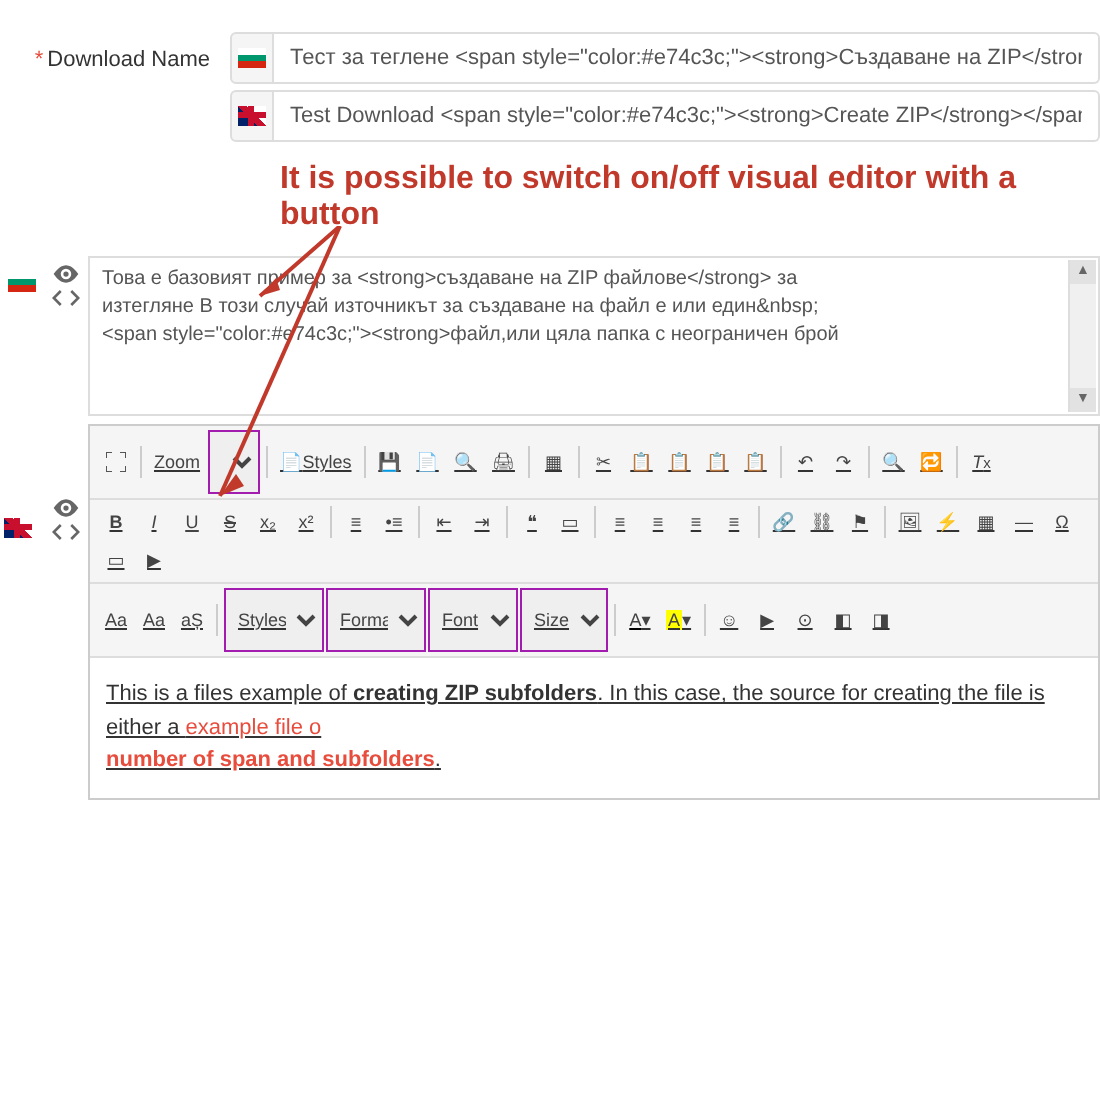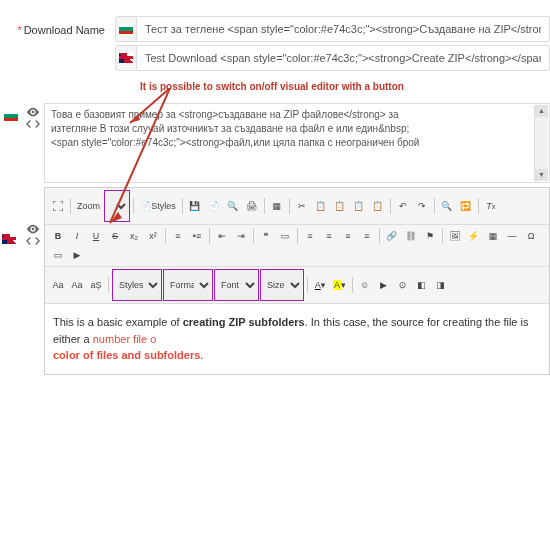--- a/index.html
+++ b/index.html
@@ -16,21 +16,21 @@
 .flag-en { background: linear-gradient(45deg, #012169 40%, #c8102e 40% 60%, #fff 60%); position: relative; }
 .flag-en::before { content: ""; position: absolute; top: 0; left: 5px; width: 3px; height: 10px; background: #c8102e; }
 .flag-en::after { content: ""; position: absolute; top: 3px; left: 0; width: 14px; height: 3px; background: #c8102e; }
 .text-input { flex: 1; height: 26px; border: 1px solid #ddd; border-left: none; border-radius: 0 3px 3px 0; padding: 0 8px; font-size: 11px; color: #555; }
 .toggle-col { width: 22px; display: flex; flex-direction: column; align-items: center; justify-content: center; padding: 4px 2px; gap: 2px; }
 .eye-icon svg, .code-icon svg { width: 14px; height: 10px; }
 .desc-textarea { flex: 1; border: 1px solid #ddd; padding: 4px 6px; font-size: 10px; color: #555; line-height: 1.4; min-height: 48px; overflow: hidden; resize: none; position: relative; }
 .scrollbar { position: absolute; right: 1px; top: 1px; bottom: 1px; width: 14px; background: #f0f0f0; border-left: 1px solid #ddd; display: flex; flex-direction: column; }
 .scroll-arrow { height: 12px; background: #e2e2e2; font-size: 7px; text-align: center; line-height: 12px; color: #666; }
 .scroll-track { flex: 1; }
-.annotation { color: #c0392b; font-weight: bold; font-size: 10px; margin: 4px 0 2px 140px; }
+.annotation { color: #c0392b; font-weight: bold; font-size: 16px; margin: 4px 0 2px 140px; }
 .editor-box { border: 1px solid #ccc; margin-top: 2px; overflow: hidden; }
 .toolbar { background: #f5f5f5; border-bottom: 1px solid #ddd; padding: 2px 4px; display: flex; flex-wrap: wrap; gap: 1px; align-items: center; }
 .tb-btn { min-width: 18px; height: 18px; display: inline-flex; align-items: center; justify-content: center; font-size: 9px; color: #444; border: 1px solid transparent; padding: 0 2px; cursor: pointer; }
 .tb-sep { width: 1px; height: 16px; background: #ccc; margin: 0 2px; }
 .tb-sel { height: 32px; font-size: 9px; border: 1px solid #a21caf; color: #444; padding: 0 2px; max-width: 50px; }
 .editor-content { padding: 10px 8px; font-size: 11px; line-height: 1.5; min-height: 60px; }
 .red-text { color: #e74c3c; }
 .arrow-svg { position: absolute; pointer-events: none; }
 .row-inner { display: flex; align-items: flex-start; position: relative; }
 .flag-standalone { width: 18px; height: 14px; display: flex; align-items: center; justify-content: center; align-self: center; margin-right: 6px; }
@@ -90,21 +90,21 @@
             <div class="scroll-arrow">▲</div>
             <div class="scroll-track"></div>
             <div class="scroll-arrow">▼</div>
           </div>
         </div>
       </div>
 
       <div class="row-inner" style="margin-top:2px;align-items:stretch;">
         <div style="width:22px;"></div>
         <div class="toggle-col" style="visibility:hidden;"></div>
-        <div class="editor-box" style="flex:1;">
+        <div class="editor-box" style="flex:1;text-decoration:underline;">
           <div class="toolbar">
             <span class="tb-btn">
                 <svg width="10" height="10">
                   <path d="M0 0h3M0 0v3M10 0H7M10 0v3M0 10h3M0 10V7M10 10H7M10 10V7" stroke="#555"></path>
                 </svg>
               </span>
             <span class="tb-sep"></span>
             <span class="tb-btn" style="font-size:9px;">Zoom</span>
             <select class="tb-sel"></select>
             <span class="tb-sep"></span>
@@ -189,22 +189,22 @@
             <span class="tb-btn"><u style="text-decoration-color:#000;">A</u>▾</span>
             <span class="tb-btn"><span style="background:#ff0;padding:0 1px;">A</span>▾</span>
             <span class="tb-sep"></span>
             <span class="tb-btn">☺</span>
             <span class="tb-btn">▶</span>
             <span class="tb-btn">⊙</span>
             <span class="tb-btn">◧</span>
             <span class="tb-btn">◨</span>
           </div>
           <div class="editor-content">
-            <span>This is a basic example of </span><b>creating ZIP subfolders</b><span>. In this case, the source for creating the file is either a </span><span class="red-text">number file o</span><br>
-            <span class="red-text"><b>color of files and subfolders</b></span><span>.</span>
+            <span>This is a files example of </span><b>creating ZIP subfolders</b><span>. In this case, the source for creating the file is either a </span><span class="red-text">example file o</span><br>
+            <span class="red-text"><b>number of span and subfolders</b></span><span>.</span>
           </div>
         </div>
       </div>
 
       <div style="position:absolute; left:-0px; top:132px; display:flex; align-items:center;">
         <div class="flag-standalone">
             <span class="flag-en"></span>
           </div>
       </div>
       <div style="position:absolute; left:22px; top:120px;">

